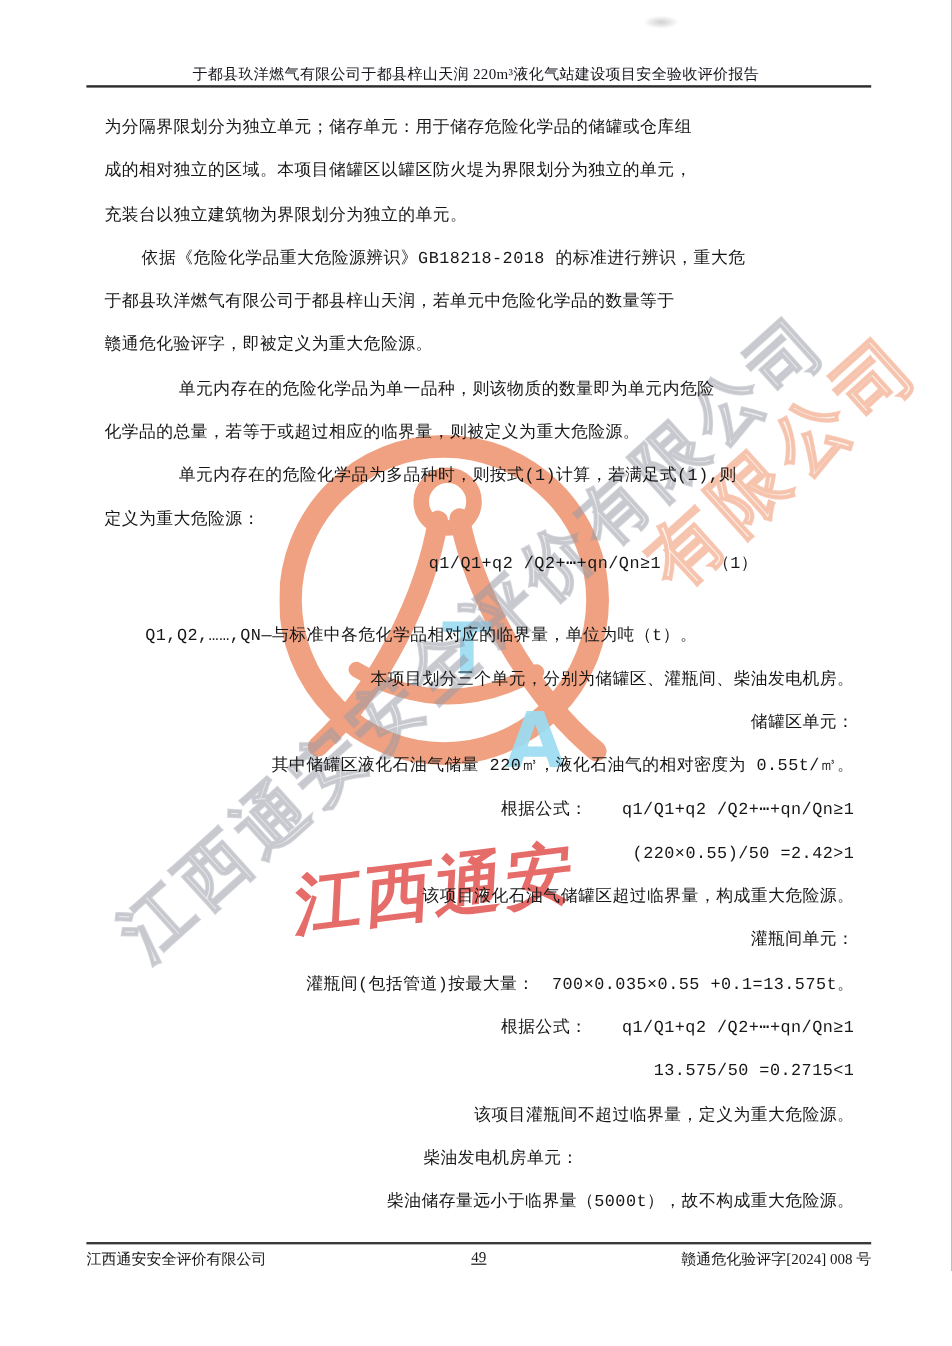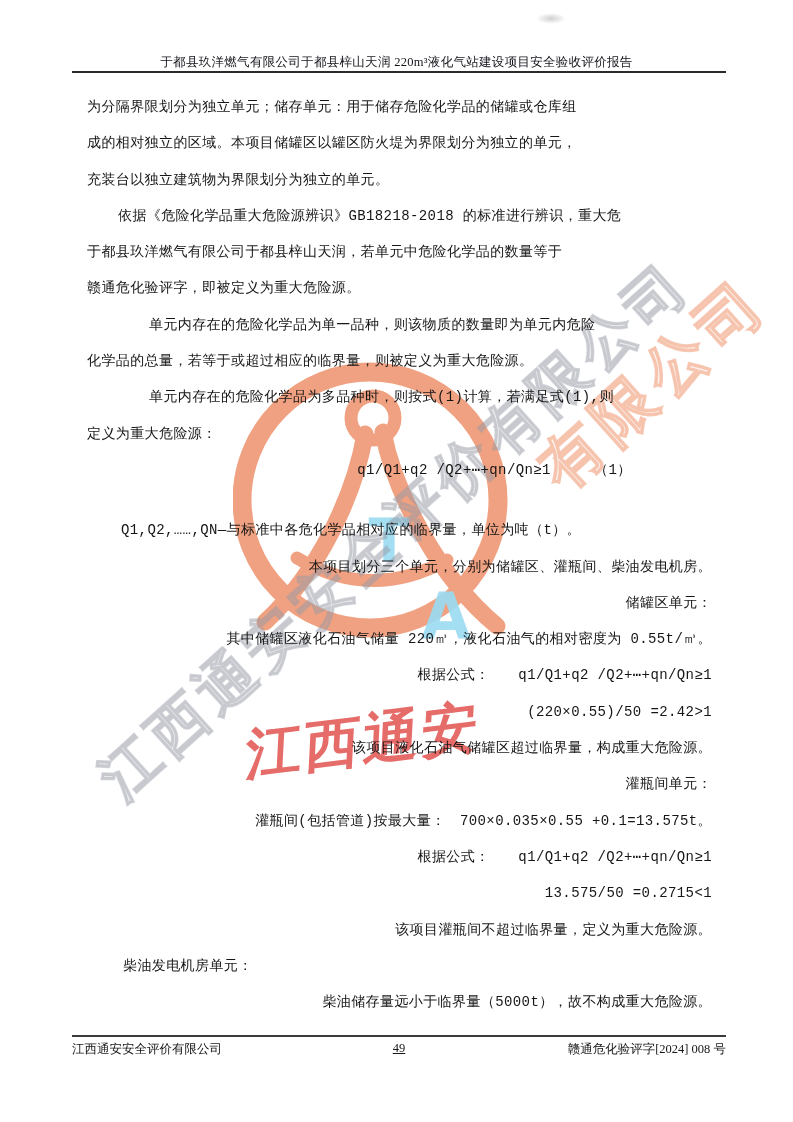--- a/index.html
+++ b/index.html
@@ -17,21 +17,21 @@
   
   .body-text{
     position:absolute;top:89px;left:87px;width:625px;z-index:3;
     font-size:14px;letter-spacing:.4px;font-family:Liberation Mono, monospace;
   }
   .ln{height:36.3px;line-height:36.3px;white-space:pre;}
   .i0{padding-left:0;}
   .i1{padding-left:31px;}   
   .i1b{padding-left:34px;margin-top:24px;}  
   .i2{padding-left:26px;text-align:right;}   
-  .i2b{padding-left:36px;}  
+  .i2b{padding-left:36px;text-align:center;}  
   .i3{padding-left:62px;}   
   .if{padding-left:190px;text-align:center;}  
   
   .ftr-rule{position:absolute;top:1035px;left:72px;width:654px;height:2px;background:#3a3a3a;z-index:3;}
   .ftr{position:absolute;top:1041px;left:72px;width:654px;height:20px;font-size:12.5px;z-index:3;}
   .ftr .fl{position:absolute;left:0;top:0;}
   .ftr .fc{position:absolute;left:0;top:0;width:100%;text-align:center;text-decoration:underline;}
   .ftr .fr{position:absolute;right:0;top:0;text-align:right;}
   
   .wm{position:absolute;z-index:1;pointer-events:none;}

